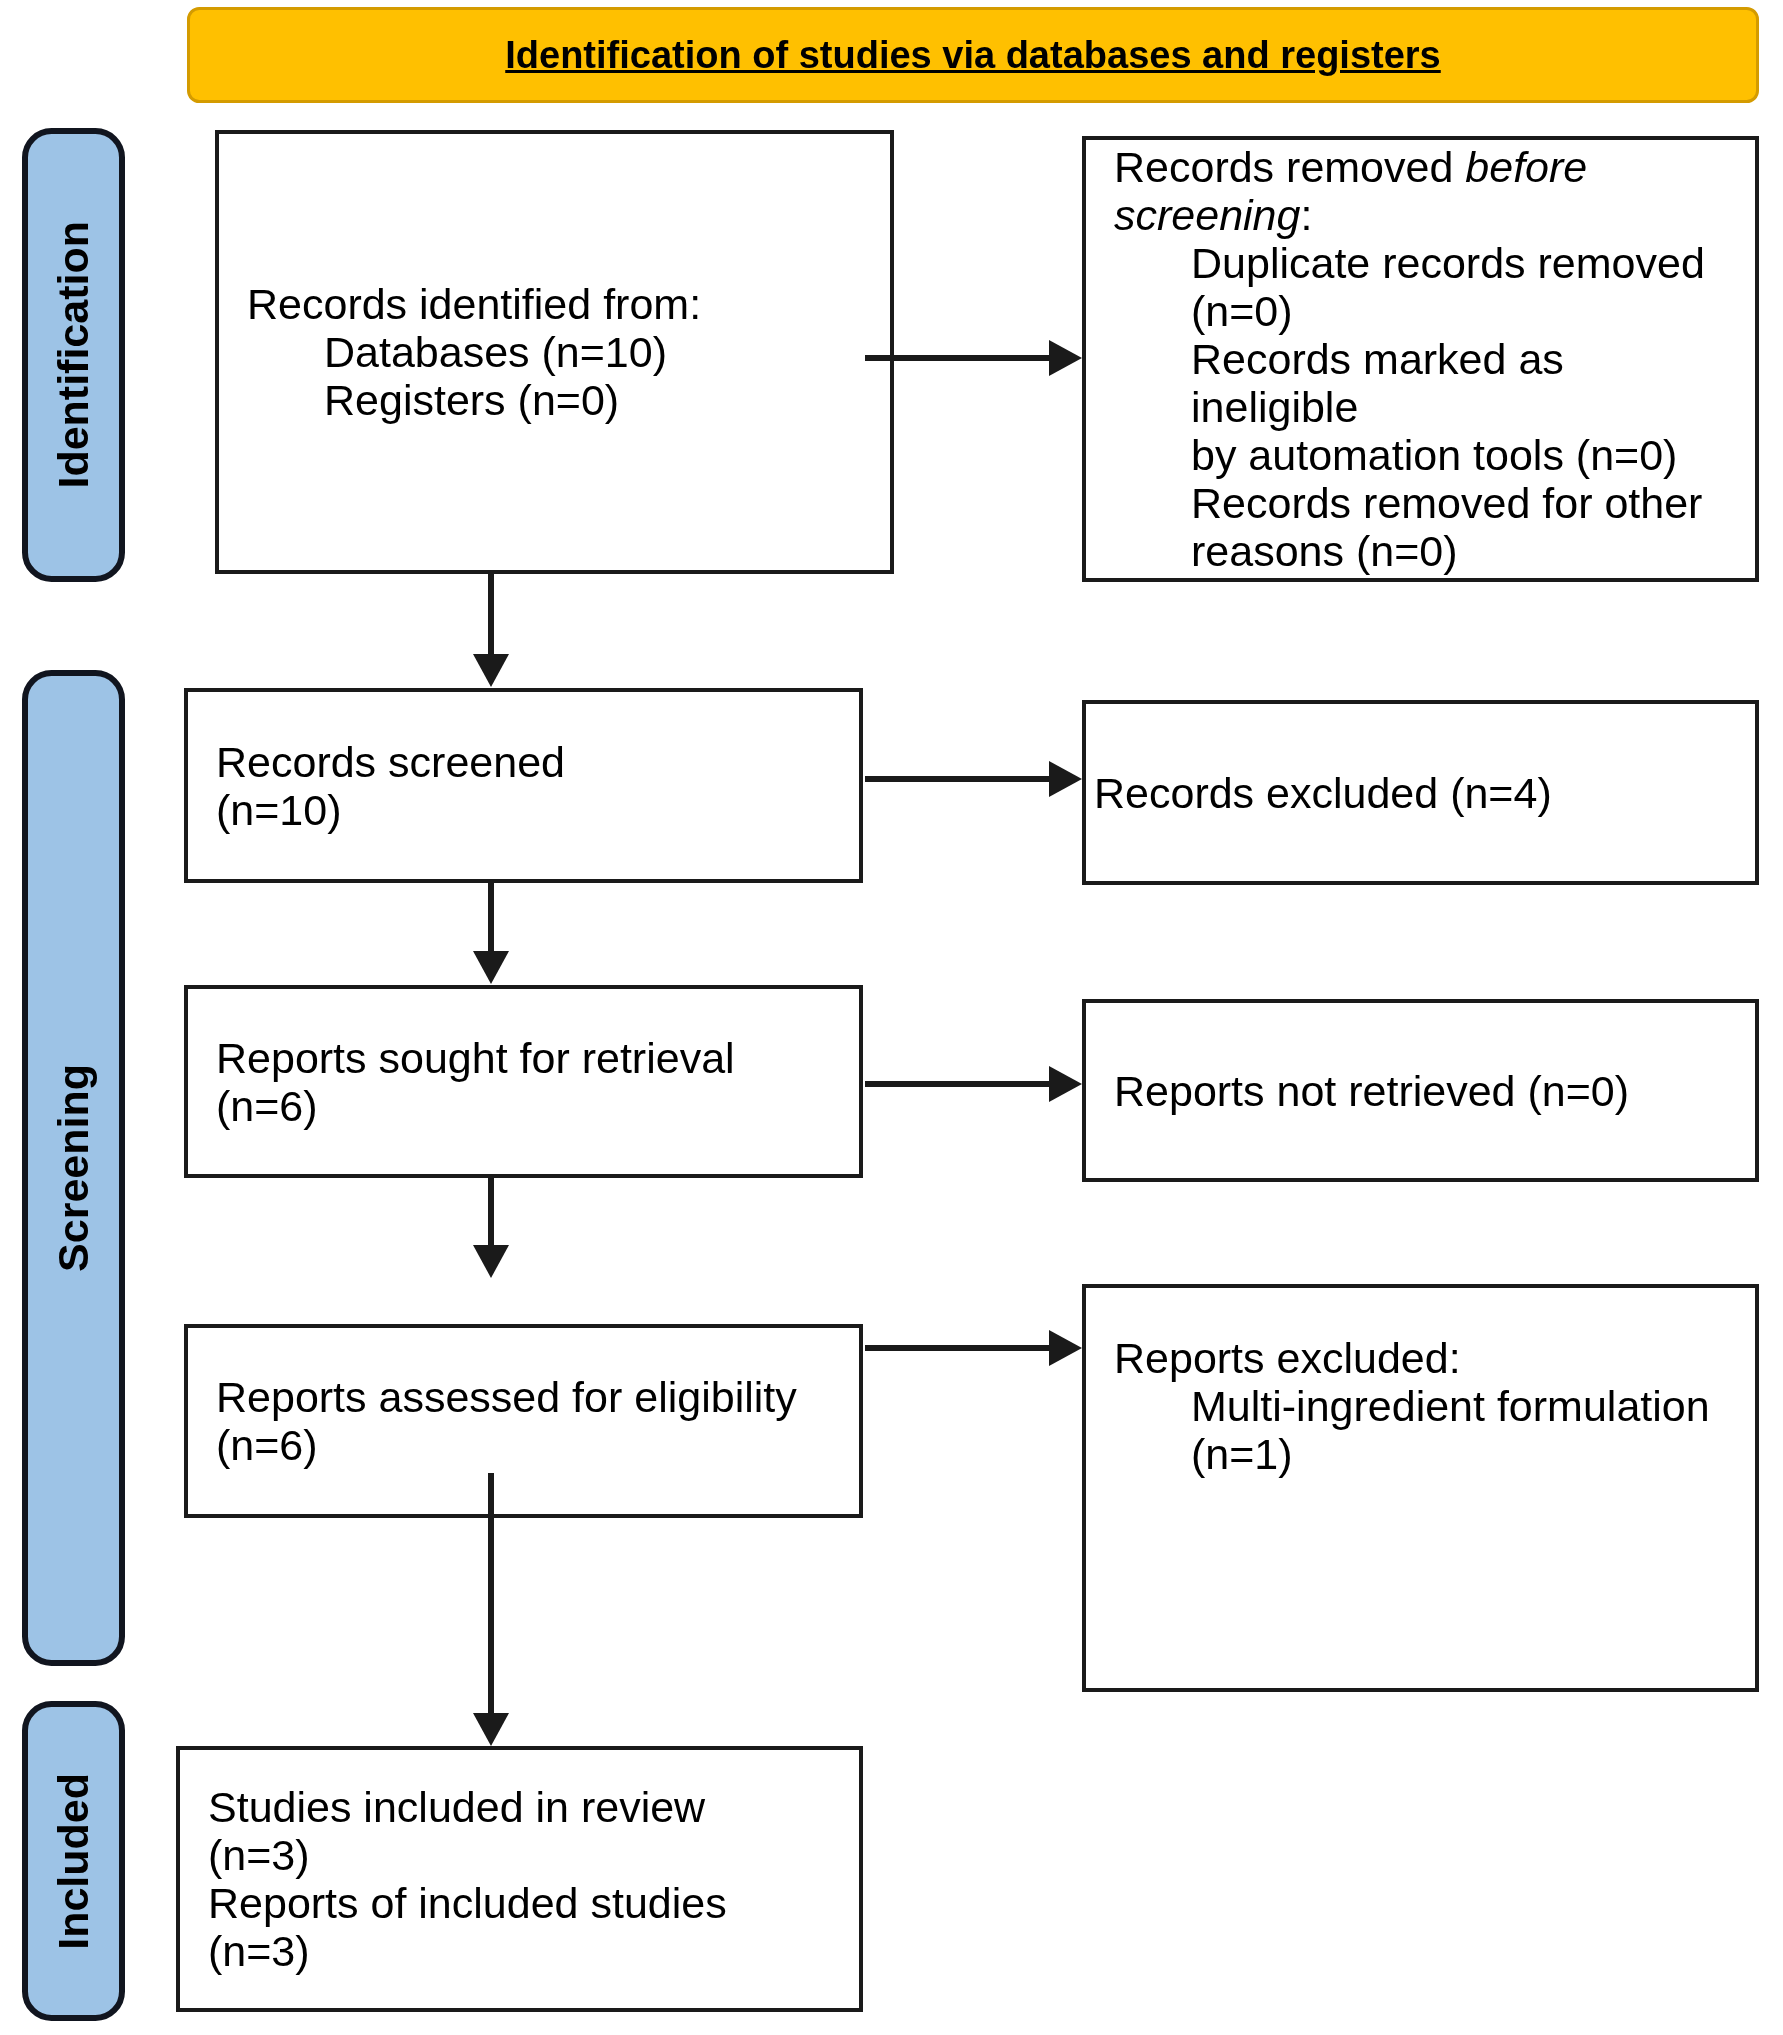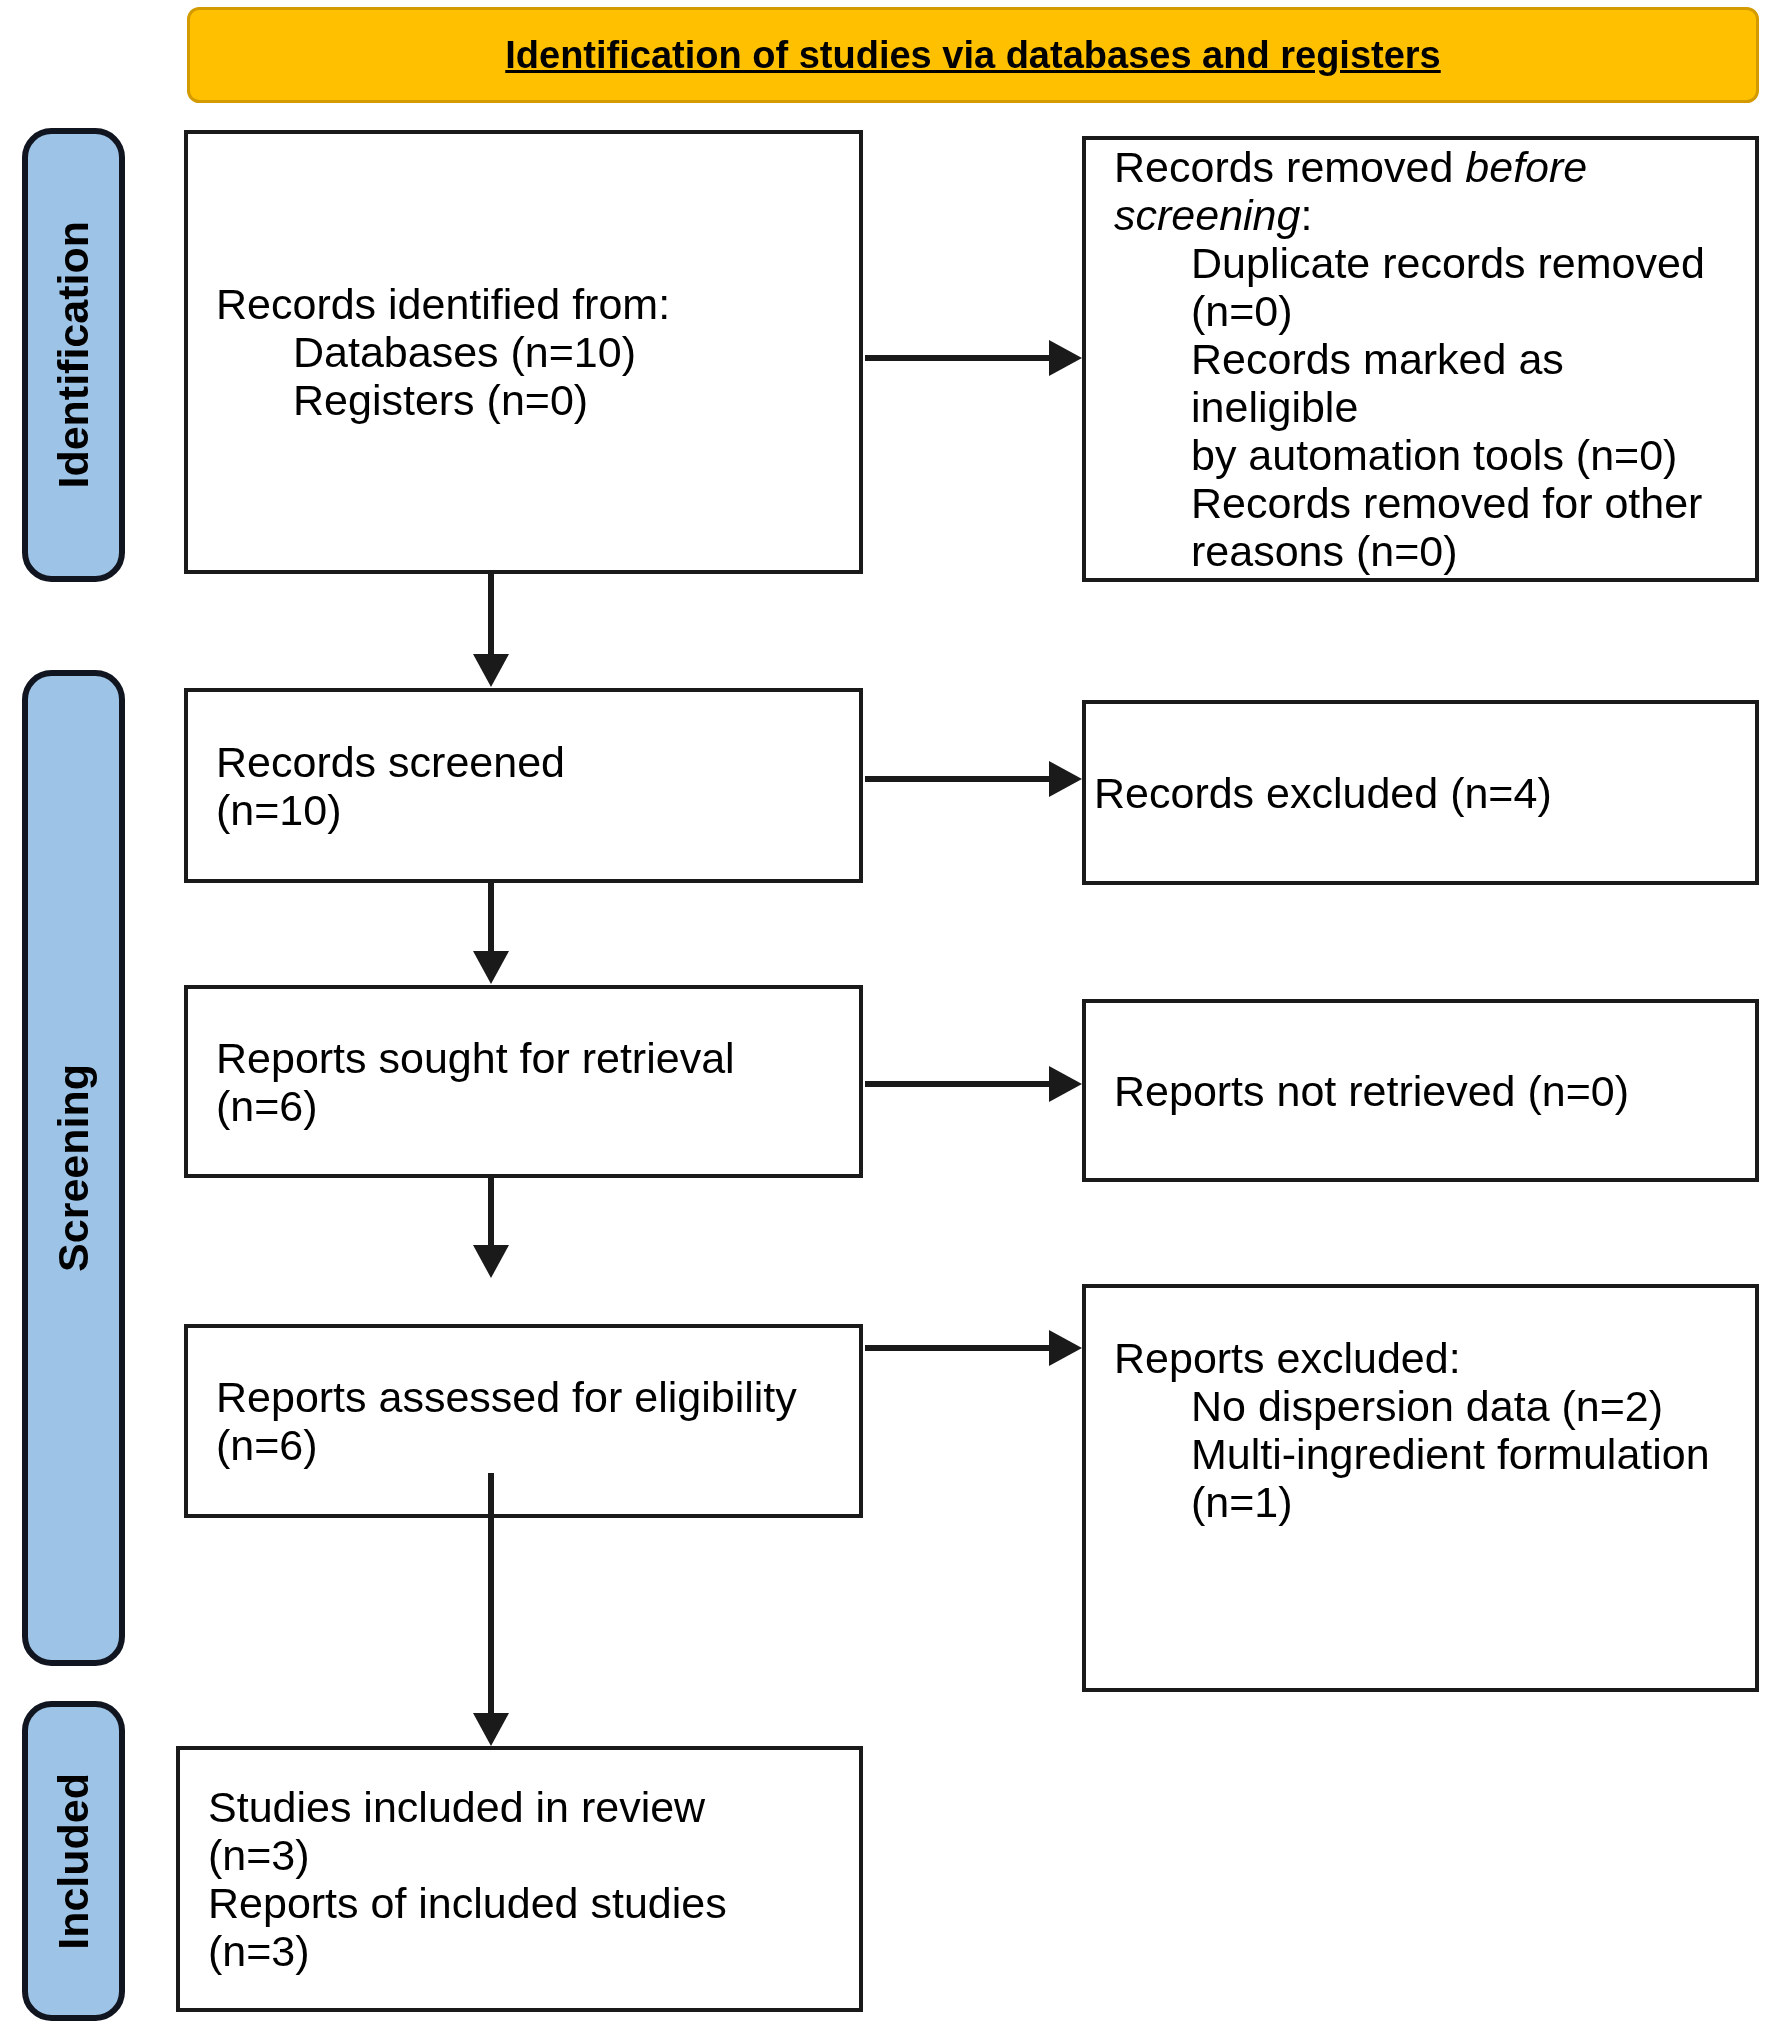--- a/index.html
+++ b/index.html
@@ -54,21 +54,21 @@
     display:flex; flex-direction:column;
     justify-content:center; align-items:flex-start;
     padding:12.3px 17px 12.3px 28px;
     font-size:43px; line-height:48px;
   }
   .box .line{display:block;}
   .box .indent{margin-left:77px;}
   .col-left{left:184px; width:679px;}
   .col-right{left:1082px; width:677px;}
 
-  #box-identified{top:130px; height:444px;}
+  #box-identified{top:130px; height:444px;margin-left:31px;}
   #box-removed{top:136px; height:446px;}
   #box-screened{top:688px; height:195px;}
   #box-excluded-records{top:700px; height:185px;padding-left:8px;}
   #box-retrieval{top:985px; height:193px;}
   #box-not-retrieved{top:999px; height:183px;}
   #box-eligibility{top:1280px; height:194px;margin-top:44px;}
   #box-excluded-reports{top:1284px; height:408px; justify-content:flex-start; padding-top:46px;}
   #box-included{left:176px; top:1746px; width:687px; height:266px;}
 
   
@@ -150,21 +150,20 @@
   <div class="box col-right" id="box-not-retrieved">
     <span class="line">Reports not retrieved (n=0)</span>
   </div>
 
   <div class="box col-left" id="box-eligibility">
     <span class="line">Reports assessed for eligibility</span>
     <span class="line">(n=6)</span>
   </div>
   <div class="box col-right" id="box-excluded-reports">
     <span class="line">Reports excluded:</span>
-    <span class="line indent">No dispersion data (n=2)</span>
     <span class="line indent">Multi-ingredient formulation</span>
     <span class="line indent">(n=1)</span>
   </div>
 
   <div class="box" id="box-included">
     <span class="line">Studies included in review</span>
     <span class="line">(n=3)</span>
     <span class="line">Reports of included studies</span>
     <span class="line">(n=3)</span>
   </div>

